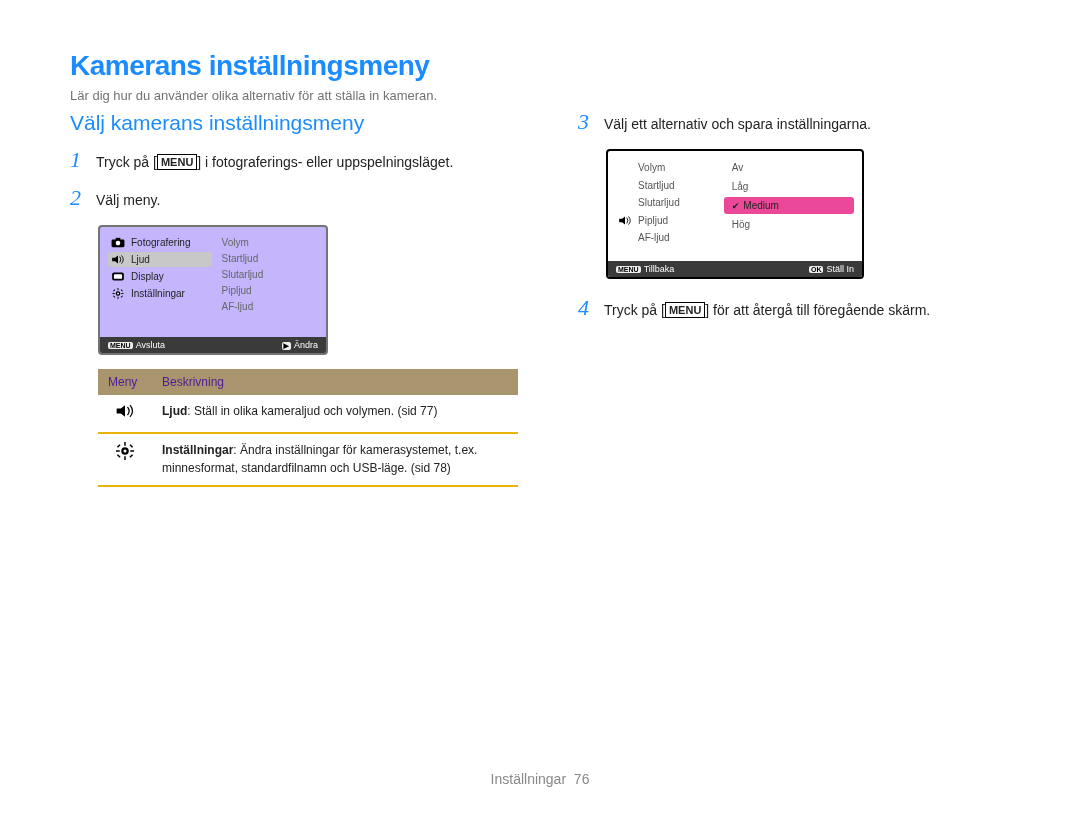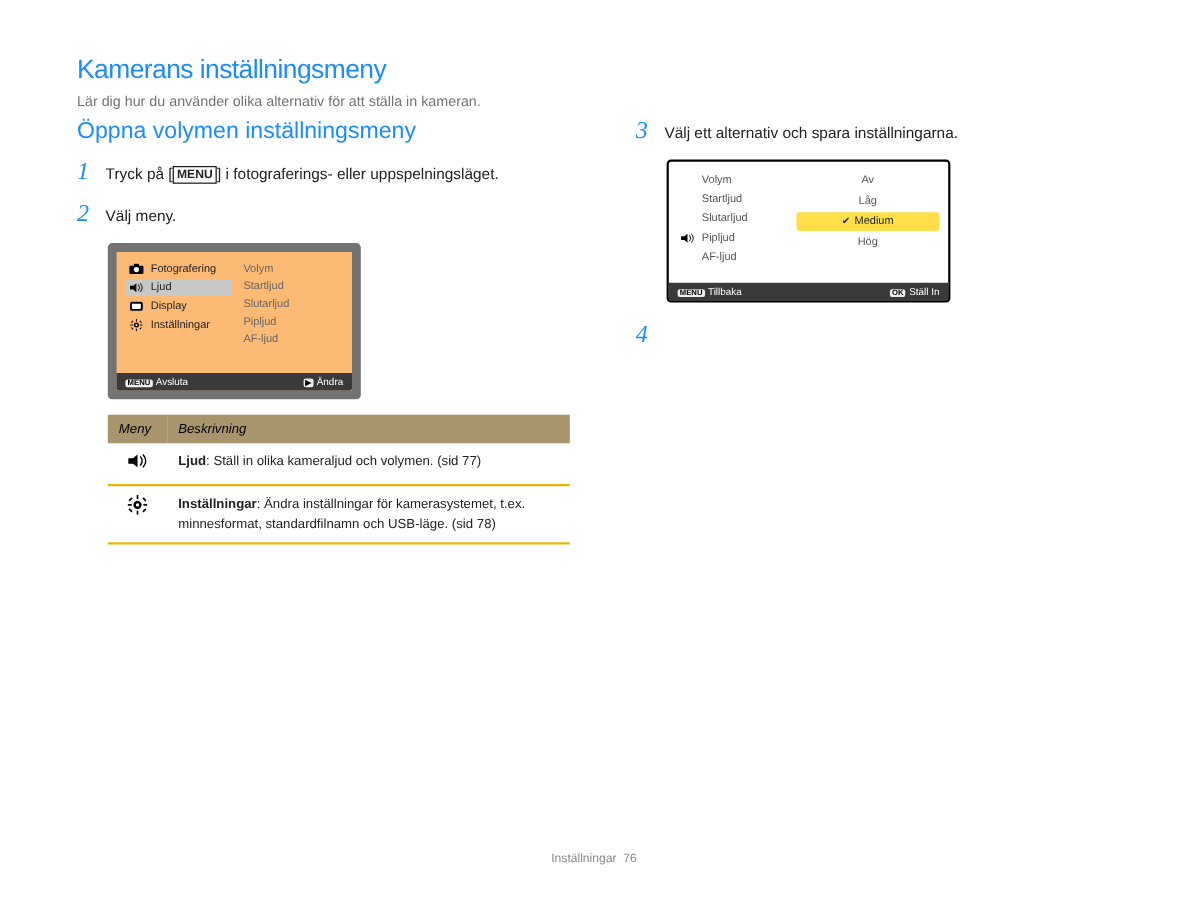--- a/index.html
+++ b/index.html
@@ -7,22 +7,22 @@
     font-family: Arial, Helvetica, sans-serif;
     width: 1080px;
     height: 815px;
     background: #fff;
     color: #222;
     position: relative;
     padding: 50px 70px 0 70px;
   }
   .page-title {
     color: #1a8cff;
-    font-size: 24px;
-    font-weight: 400;
+    font-size: 28px;
+    font-weight: 700;
     letter-spacing: -0.5px;
     margin-bottom: 6px;
   }
   .page-subtitle {
     font-size: 13px;
     color: #737373;
     margin-bottom: 8px;
   }
   .columns {
     display: flex;
@@ -58,24 +58,24 @@
     padding: 0 3px;
     font-size: 11px;
     font-weight: bold;
     line-height: 1.3;
     vertical-align: 1px;
   }
 
   
   .screen {
     margin: 12px 0 12px 28px;
-    border: 8px solid #737373;
+    border: 2px solid #737373;
     border-radius: 4px;
     width: 230px;
-    background: #fdba74;
+    background: #c4b5fd;
     font-size: 10px;
   }
   .screen-body { display: flex; min-height: 110px; }
   .screen-left {
     width: 52%;
     padding: 8px 6px 4px 8px;
     border-right: 0;
   }
   .screen-right {
     width: 48%;
@@ -102,26 +102,25 @@
 
   
   table.desc {
     margin: 14px 0 0 28px;
     border-collapse: collapse;
     width: 420px;
     font-size: 12px;
   }
   table.desc th {
     background: #a8956e;
-    color: #000000;
+    color: #4c1d95;
     font-weight: 400;
     text-align: left;
     padding: 6px 10px;
     font-size: 12px;
-    font-style: italic;
   }
   table.desc th:first-child { width: 54px; }
   table.desc td {
     padding: 8px 10px;
     border-bottom: 2px solid #eab308;
     vertical-align: top;
     line-height: 1.45;
   }
   table.desc td:first-child { text-align: center; }
 
@@ -130,47 +129,47 @@
     margin: 12px 0 18px 28px;
     border: 2px solid #000;
     border-radius: 4px;
     width: 258px;
     background: #fff;
     font-size: 10px;
   }
   .screen2-body { display: flex; min-height: 110px; }
   .s2-left { width: 44%; padding: 8px 4px 8px 10px; line-height: 1.75; color:#555; }
   .s2-left-row { display:flex; align-items:center; gap:6px; }
-  .s2-right { width: 56%; padding: 8px 8px 8px 4px; text-align: center; }
+  .s2-right { width: 56%; padding: 8px 8px 8px 4px; }
   .opt {
     padding: 3px 8px; margin-bottom: 2px; color:#555;
     border-radius: 3px;
   }
-  .opt.selected { background: #fde047; color:#222; }
+  .opt.selected { background: #ec4899; color:#222; }
   .check { font-size: 9px; margin-right: 4px; }
 
   .page-footer {
     position: absolute;
     bottom: 28px;
     left: 0; right: 0;
     text-align: center;
-    font-size: 11px;
+    font-size: 14px;
     color: #888;
   }
 </style>
 </head>
 <body>
 
 <h1 class="page-title">Kamerans inställningsmeny</h1>
 <p class="page-subtitle">Lär dig hur du använder olika alternativ för att ställa in kameran.</p>
 
 <div class="columns">
 
   <div class="col">
-    <h2 class="section-title">Öppna volymen inställningsmeny</h2>
+    <h2 class="section-title">Välj kamerans inställningsmeny</h2>
 
     <div class="step">
       <span class="step-num">1</span>
       <span class="step-text">
         <span>Tryck på [</span><span class="menu-btn">MENU</span><span>] i fotograferings- eller uppspelningsläget.</span>
       </span>
     </div>
 
     <div class="step">
       <span class="step-num">2</span>
@@ -314,19 +313,22 @@
         </div>
       </div>
       <div class="screen-footer">
         <span><span class="footer-key">MENU</span><span>Tillbaka</span></span>
         <span><span class="footer-key">OK</span><span>Ställ In</span></span>
       </div>
     </div>
 
     <div class="step">
       <span class="step-num">4</span>
+      <span class="step-text">
+        <span>Tryck på [</span><span class="menu-btn">MENU</span><span>] för att återgå till föregående skärm.</span>
+      </span>
     </div>
   </div>
 </div>
 
 <div class="page-footer">
   <span>Inställningar</span>&nbsp;&nbsp;<span>76</span>
 </div>
 
 </body></html>

